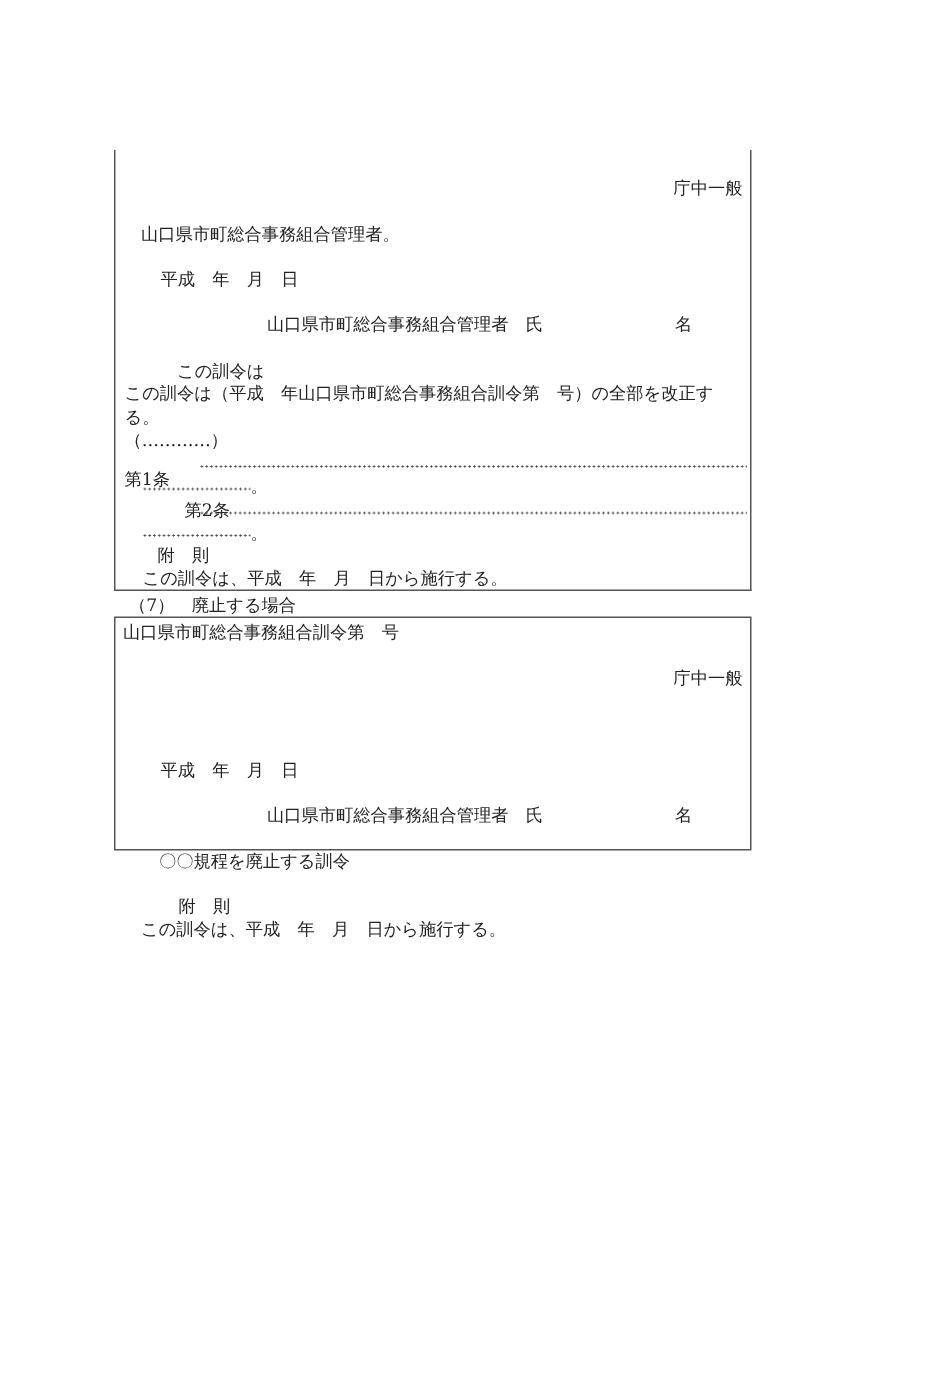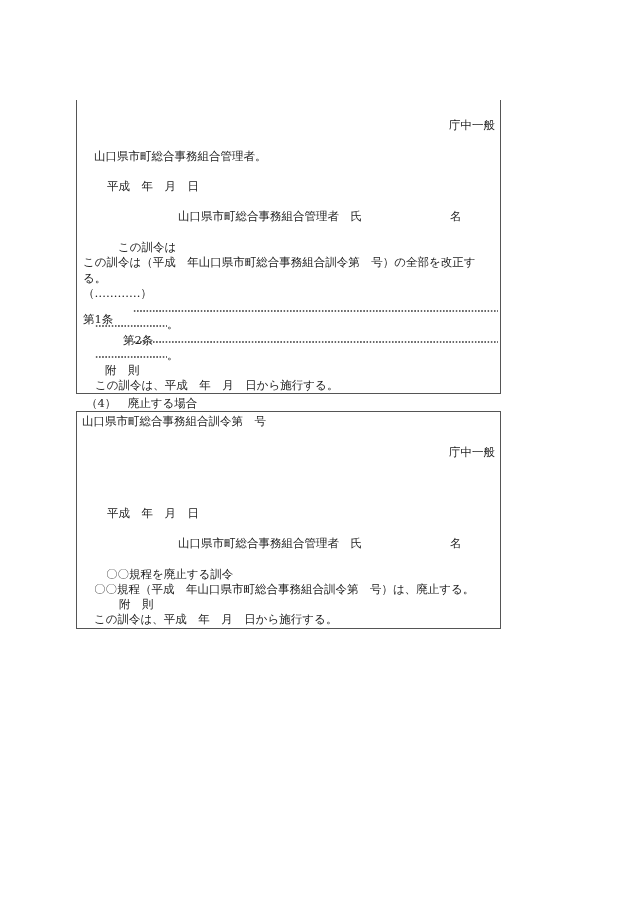--- a/index.html
+++ b/index.html
@@ -23,21 +23,21 @@
       border: 1px solid #555555;
       box-sizing: border-box;
     }
     #box1 {
       top: 100px;
       height: 294px;
       border-top: none;
     }
     #box2 {
       top: 411px;
-      height: 218px;
+      height: 156px;
     }
     .line {
       position: absolute;
       white-space: nowrap;
       line-height: 14px;
       height: 14px;
     }
     .right { right: 5px; text-align: left; }
     .dots {
       position: absolute;
@@ -75,25 +75,24 @@
 
   <div class="line" style="top:233px; left:6px;margin-left:40px;">第2条</div>
   <div class="dots" style="top:241px; left:56px; width:365px;"></div>
   <div class="dots" style="top:256px; left:18px; width:72px;"></div>
   <div class="line" style="top:248px; left:90px;">。</div>
 
   <div class="line" style="top:263px; left:28px;">附　則</div>
   <div class="line" style="top:278px; left:18px;">この訓令は、平成　年　月　日から施行する。</div>
 </div>
 
-<div class="section-heading">（4）　廃止する場合</div>
+<div class="section-heading">（7）　廃止する場合</div>
 
 <div class="box" id="box2">
   <div class="line" style="top:2px; left:5px;">山口県市町総合事務組合訓令第　号</div>
   <div class="line right" style="top:33px;">庁中一般</div>
   <div class="line" style="top:94px; left:30px;">平成　年　月　日</div>
   <div class="line" style="top:124px; left:101px;">山口県市町総合事務組合管理者　氏</div>
   <div class="line" style="top:124px; left:373px;">名</div>
   <div class="line" style="top:155px; left:29px;">〇〇規程を廃止する訓令</div>
-  <div class="line" style="top:170px; left:17px;">〇〇規程（平成　年山口県市町総合事務組合訓令第　号）は、廃止する。</div>
   <div class="line" style="top:185px; left:42px;">附　則</div>
   <div class="line" style="top:200px; left:17px;">この訓令は、平成　年　月　日から施行する。</div>
 </div>
 
 </body></html>

